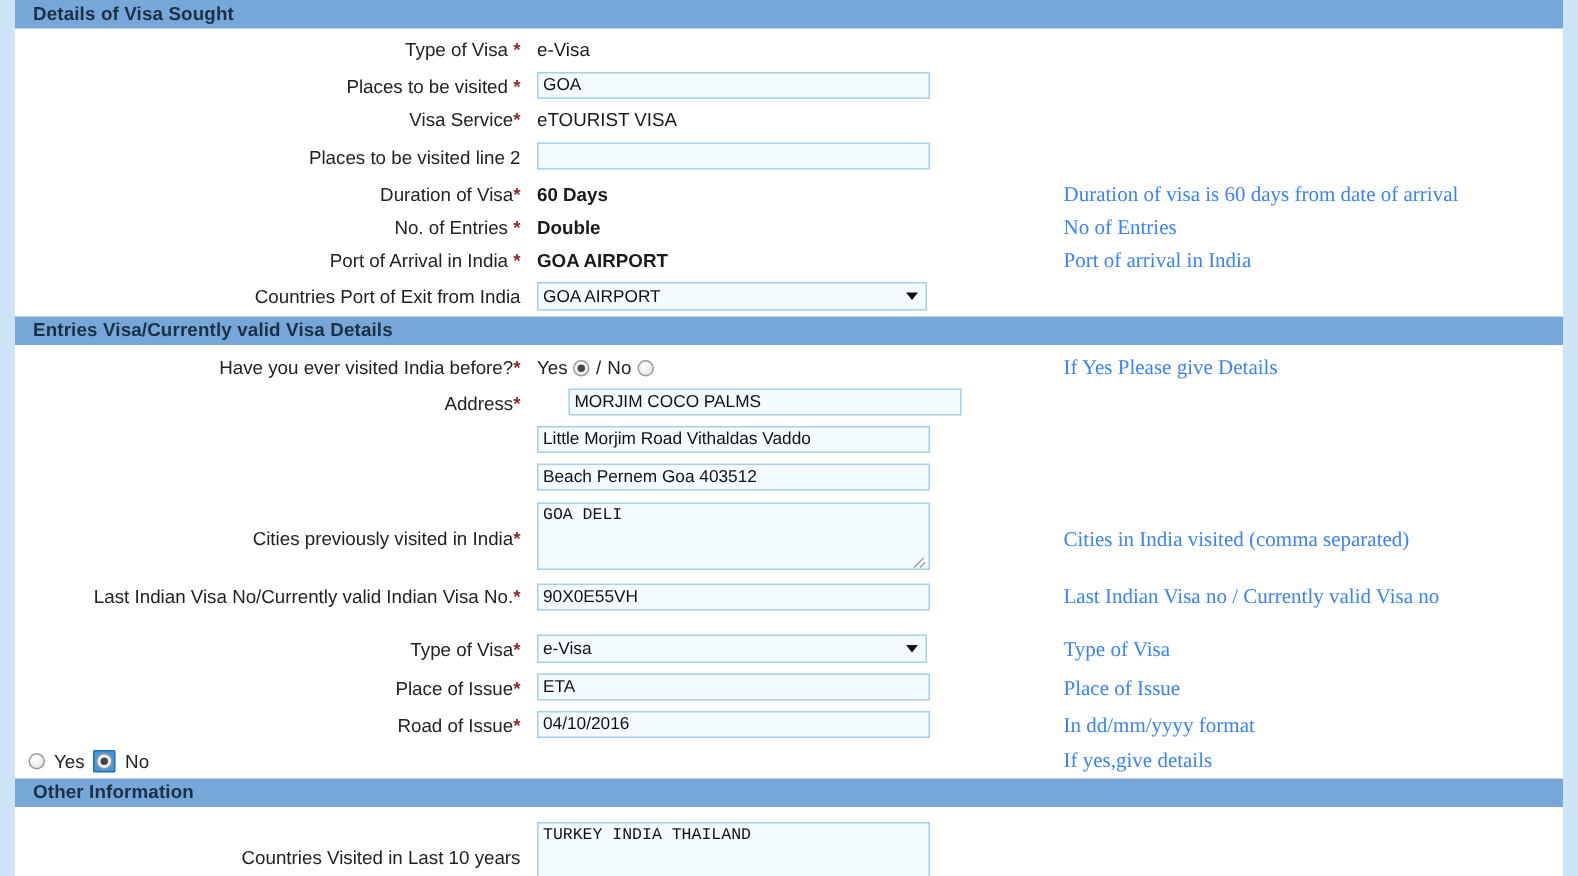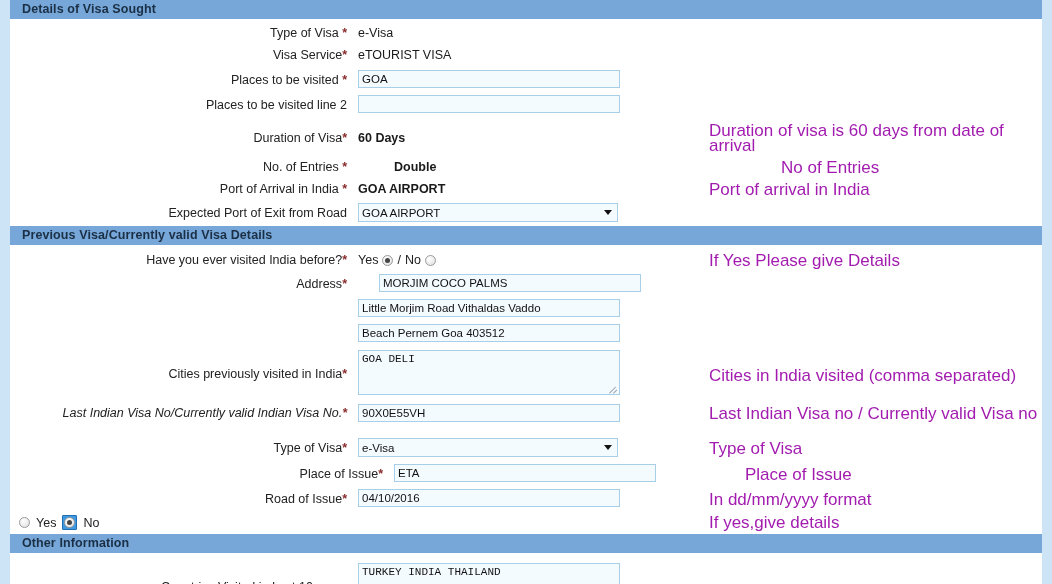--- a/index.html
+++ b/index.html
@@ -61,25 +61,26 @@
 
   .fld {
     width: 340px;
     min-width: 340px;
     box-sizing: border-box;
     padding-left: 3px;
   }
 
   .help {
     flex: 1;
-    font-size: 17px;
-    color: #a21caf;
+    font-size: 14px;
+    color: #3b82f6;
     line-height: 15px;
     padding-left: 14px;
     box-sizing: border-box;
+    font-family: Liberation Serif, serif;
   }
 
   
   .val {
     font-size: 12.5px;
     line-height: 15px;
     color: #1a1a1a;
   }
   .val.bold { font-weight: bold; }
 
@@ -213,82 +214,82 @@
 
     <div class="row" style="margin-top:3px;">
       <div class="lbl"><span>Type of Visa </span><span class="req">*</span></div>
       <div class="fld">
         <div class="val">e-Visa</div>
       </div>
       <div class="help"></div>
     </div>
 
     <div class="row" style="margin-top:7px;">
+      <div class="lbl" style="padding-top:2px;"><span>Places to be visited </span><span class="req">*</span></div>
+      <div class="fld">
+        <input class="tinput" type="text" value="GOA" style="">
+      </div>
+      <div class="help"></div>
+    </div>
+
+    <div class="row" style="margin-top:7px;">
       <div class="lbl"><span>Visa Service</span><span class="req">*</span></div>
       <div class="fld">
         <div class="val">eTOURIST VISA</div>
-      </div>
-      <div class="help"></div>
-    </div>
-
-    <div class="row" style="margin-top:7px;">
-      <div class="lbl" style="padding-top:2px;"><span>Places to be visited </span><span class="req">*</span></div>
-      <div class="fld">
-        <input class="tinput" type="text" value="GOA" style="">
       </div>
       <div class="help"></div>
     </div>
 
     <div class="row" style="margin-top:7px;">
       <div class="lbl" style="padding-top:2px;"><span>Places to be visited line 2</span><span class="req"></span></div>
       <div class="fld">
         <input class="tinput" type="text" value="" style="">
       </div>
       <div class="help"></div>
     </div>
 
     <div class="row" style="margin-top:10px;">
       <div class="lbl"><span>Duration of Visa</span><span class="req">*</span></div>
       <div class="fld">
         <div class="val bold">60 Days</div>
       </div>
       <div class="help">Duration of visa is 60 days from date of arrival</div>
     </div>
 
-    <div class="row" style="margin-top:7px;gap:36px;">
+    <div class="row" style="margin-top:7px;">
       <div class="lbl"><span>No. of Entries </span><span class="req">*</span></div>
       <div class="fld">
         <div class="val bold">Double</div>
       </div>
       <div class="help">No of Entries</div>
     </div>
 
     <div class="row" style="margin-top:7px;">
       <div class="lbl"><span>Port of Arrival in India </span><span class="req">*</span></div>
       <div class="fld">
         <div class="val bold">GOA AIRPORT</div>
       </div>
       <div class="help">Port of arrival in India</div>
     </div>
 
     <div class="row" style="margin-top:6px;">
-      <div class="lbl" style="padding-top:2px;"><span>Expected Port of Exit from Road</span><span class="req"></span></div>
+      <div class="lbl" style="padding-top:2px;"><span>Countries Port of Exit from India</span><span class="req"></span></div>
       <div class="fld">
         <div class="tselect">
           <span>GOA AIRPORT</span>
           <span class="arrow"></span>
         </div>
       </div>
       <div class="help"></div>
     </div>
 
     <div class="sp"></div>
   </div>
 
-  <div class="section-header">Previous Visa/Currently valid Visa Details</div>
+  <div class="section-header">Entries Visa/Currently valid Visa Details</div>
 
   <div class="rows">
 
     <div class="sp"></div>
 
     <div class="row" style="margin-top:3px;">
       <div class="lbl"><span>Have you ever visited India before?</span><span class="req">*</span></div>
       <div class="fld">
         <div class="radio-line">
           <span>Yes</span>
@@ -332,40 +333,40 @@
           <span class="grip">
             <i style="width:9px; left:0px; top:9px;"></i>
             <i style="width:5px; left:4px; top:9px;"></i>
           </span>
         </div>
       </div>
       <div class="help" style="padding-top:6px;">Cities in India visited (comma separated)</div>
     </div>
 
     <div class="row" style="margin-top:9px;">
-      <div class="lbl" style="padding-top:1px;font-style:italic;"><span>Last Indian Visa No/Currently valid Indian Visa No.</span><span class="req">*</span></div>
+      <div class="lbl" style="padding-top:1px;"><span>Last Indian Visa No/Currently valid Indian Visa No.</span><span class="req">*</span></div>
       <div class="fld">
         <input class="tinput" type="text" value="90X0E55VH" style="">
       </div>
       <div class="help" style="padding-top:1px;">Last Indian Visa no / Currently valid Visa no</div>
     </div>
 
     <div class="row" style="margin-top:16px;">
       <div class="lbl" style="padding-top:2px;"><span>Type of Visa</span><span class="req">*</span></div>
       <div class="fld">
         <div class="tselect">
           <span>e-Visa</span>
           <span class="arrow"></span>
         </div>
       </div>
       <div class="help" style="padding-top:2px;">Type of Visa</div>
     </div>
 
     <div class="row" style="margin-top:7px;">
-      <div class="lbl" style="padding-top:2px;margin-left:36px;"><span>Place of Issue</span><span class="req">*</span></div>
+      <div class="lbl" style="padding-top:2px;"><span>Place of Issue</span><span class="req">*</span></div>
       <div class="fld">
         <input class="tinput" type="text" value="ETA" style="">
       </div>
       <div class="help" style="padding-top:2px;">Place of Issue</div>
     </div>
 
     <div class="row" style="margin-top:7px;">
       <div class="lbl" style="padding-top:2px;"><span>Road of Issue</span><span class="req">*</span></div>
       <div class="fld">
         <input class="tinput" type="text" value="04/10/2016" style="">

